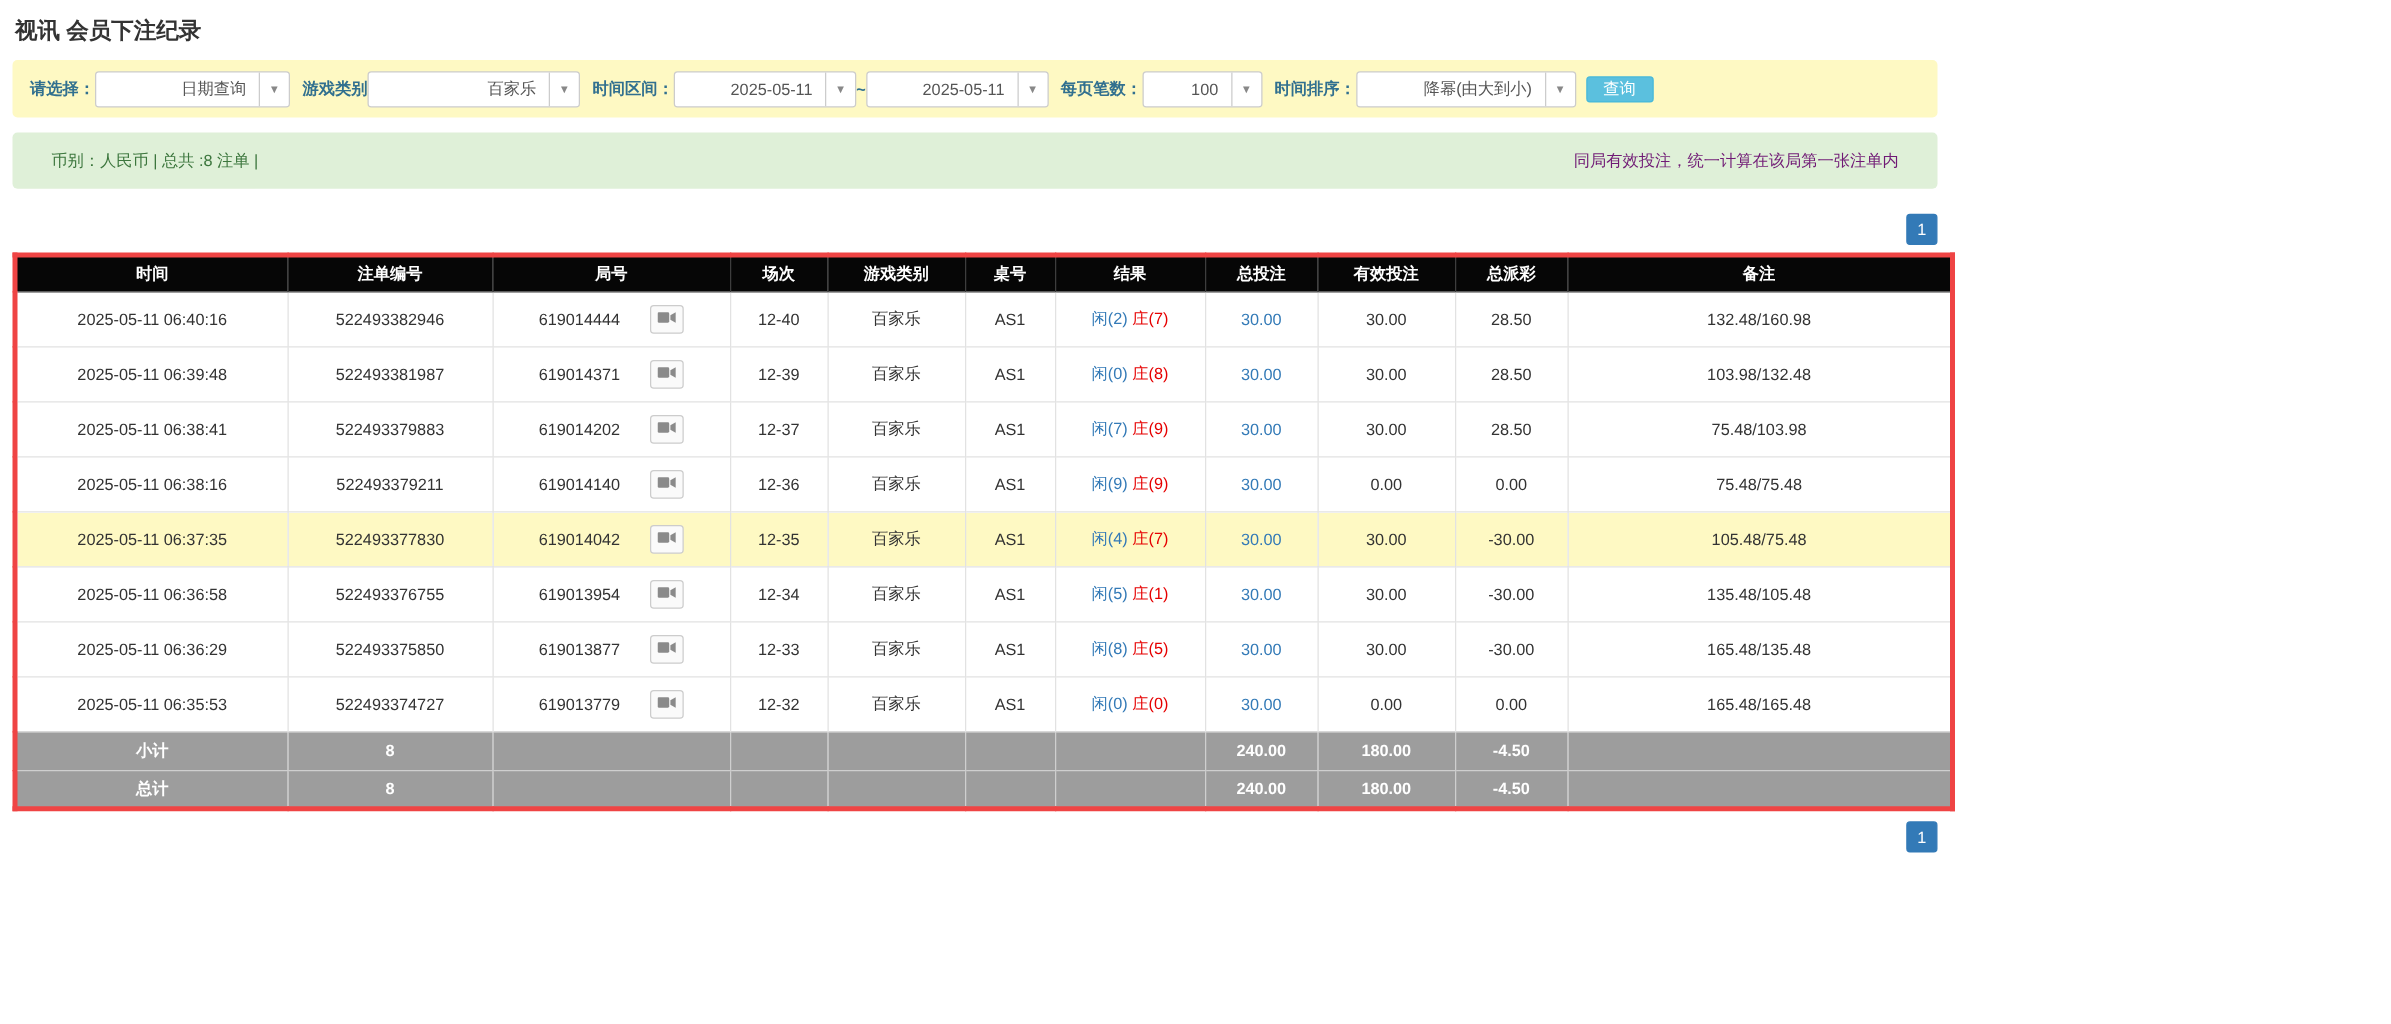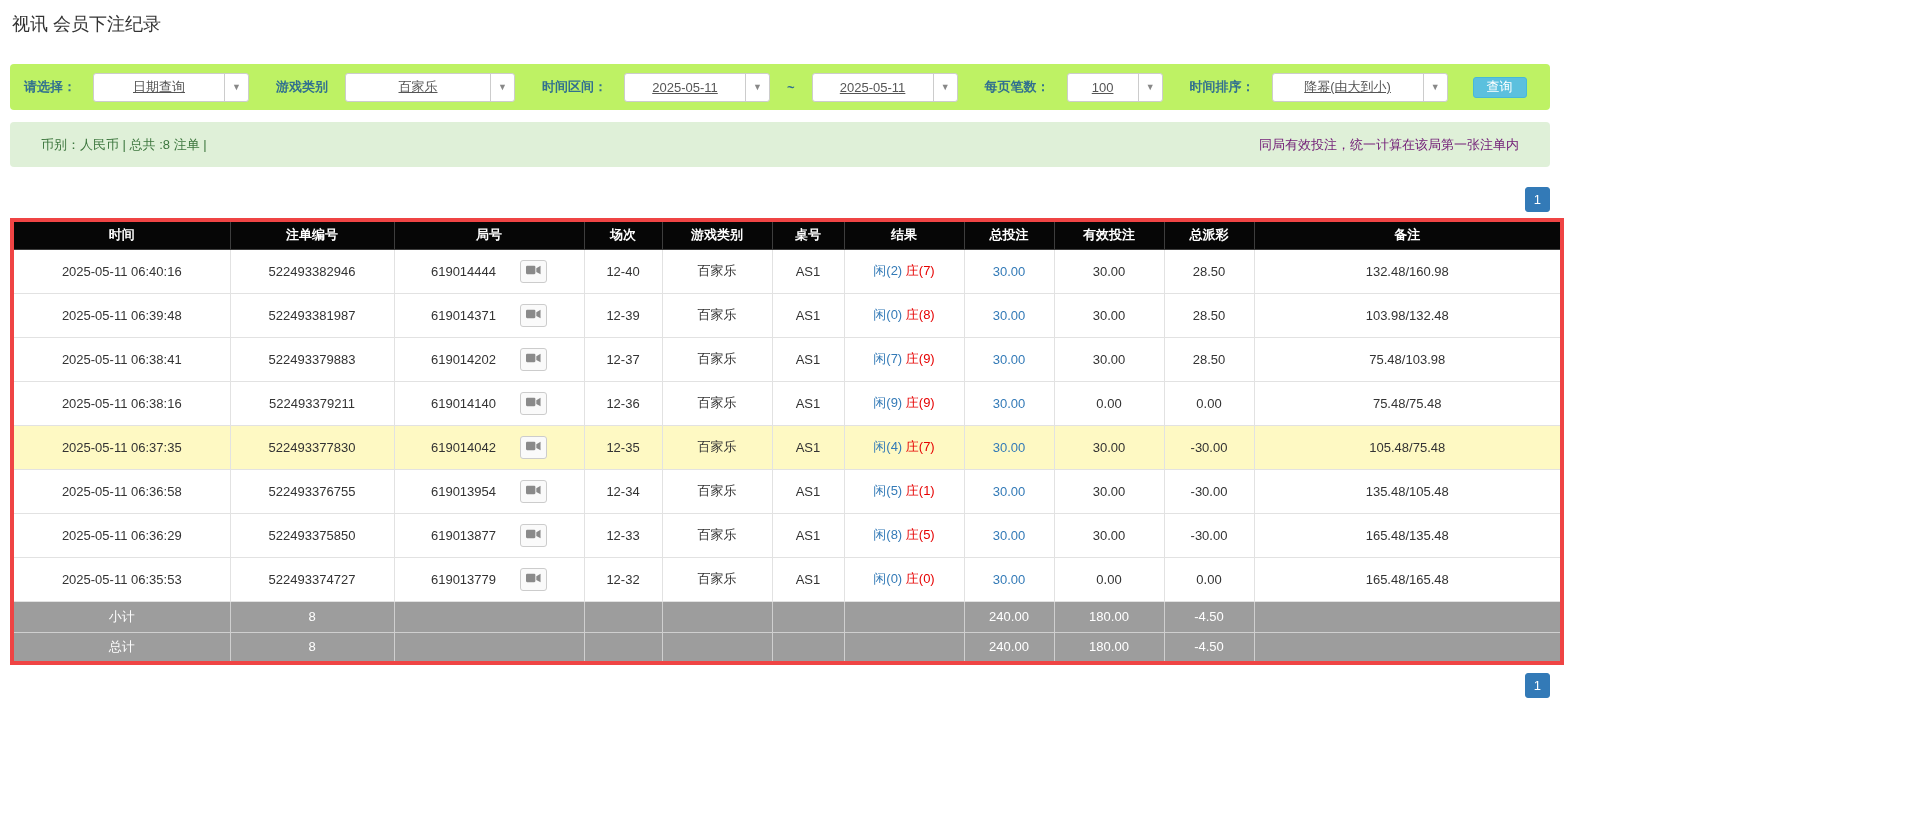--- a/index.html
+++ b/index.html
@@ -4,36 +4,36 @@
 <style>
   * { box-sizing: border-box; }
   html,body { margin:0; padding:0; }
   body {
     width:1913px; height:819px; overflow:hidden;
     background:#fff; color:#333;
     font-family:"Liberation Sans","DejaVu Sans",sans-serif;
     font-size:13px;
   }
   .page { padding:6px 10px 0 10px; width:1560px; }
-  .page-title { font-size:18px; font-weight:400; color:#333; margin:6px 0 28px 2px; }
+  .page-title { font-size:18px; font-weight:700; color:#333; margin:6px 0 12px 2px; }
 
   
   .filter-bar {
-    background:#bef264; border-radius:4px;
+    background:#fef9c3; border-radius:4px;
     display:flex; align-items:center;
-    padding:8px 14px; gap:17px; height:46px;
+    padding:8px 14px; gap:0; height:46px;
   }
   .flabel { color:#31708f; font-weight:bold; white-space:nowrap; }
   .flabel.sp { margin-left:10px; }
   .combo {
     display:inline-flex; align-items:center; justify-content:space-between;
     background:#fff; border:1px solid #ccc; border-radius:3px;
     height:29px; color:#555; cursor:pointer;
   }
-  .combo-text { padding:0 10px; white-space:nowrap; flex:1; text-align:center;text-decoration:underline; }
+  .combo-text { padding:0 10px; white-space:nowrap; flex:1; text-align:right; }
   .combo-caret {
     width:24px; align-self:stretch; border-left:1px solid #ccc;
     display:flex; align-items:center; justify-content:center;
     color:#888; font-size:9px;
   }
   .tilde { color:#31708f; font-weight:bold; }
   .btn-search {
     background:#5bc0de; border:1px solid #46b8da; color:#fff;
     border-radius:3px; height:21px; padding:0 13px; font-size:13px;
     margin-left:8px; cursor:pointer;
@@ -68,21 +68,21 @@
     height:29px; border:1px solid #3d3d3d; text-align:center;
     padding:0 2px;
   }
   table.records tbody td {
     background:#fff; border:1px solid #e2e2e2; height:44px;
     text-align:center; color:#333; padding:0 4px;
     overflow:hidden; white-space:nowrap;
   }
   table.records tbody tr.hl td { background:#fef9c3; }
   table.records tfoot td {
-    background:#9d9d9d; color:#fff; font-weight:normal; height:31px;
+    background:#9d9d9d; color:#fff; font-weight:bold; height:31px;
     border:1px solid #cfcfcf; text-align:center; padding:0 4px;
   }
   .player { color:#337ab7; }
   .banker { color:#e60000; }
   .bet-link { color:#337ab7; text-decoration:none; cursor:pointer; }
   .neg { color:#e60000; }
   tfoot .neg { color:#ff1a1a; }
   .round-inner { display:flex; align-items:center; justify-content:center; gap:24px; }
   .icon-btn {
     width:27px; height:23px; border:1px solid #ccc; border-radius:3px;

